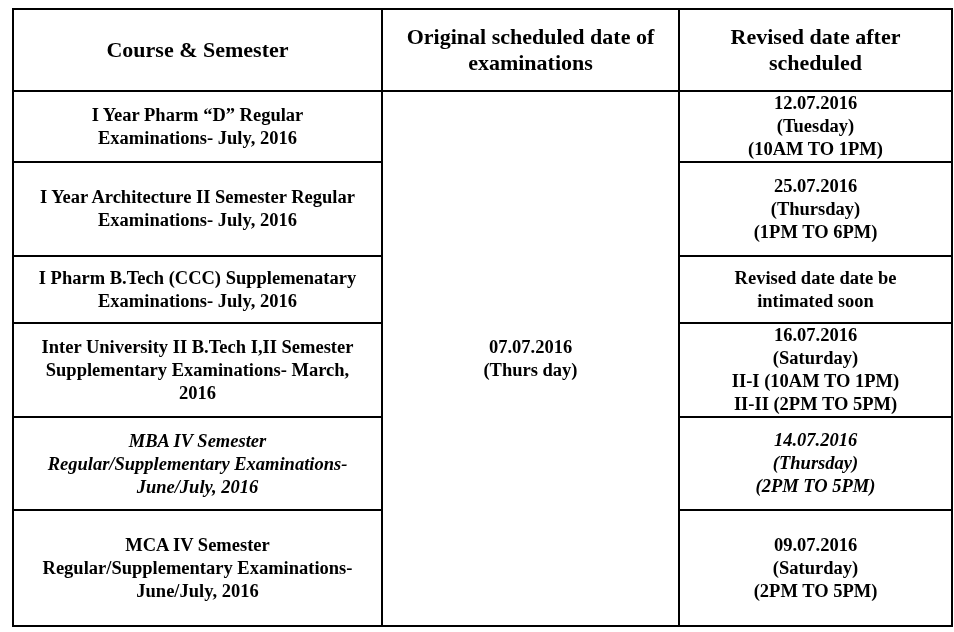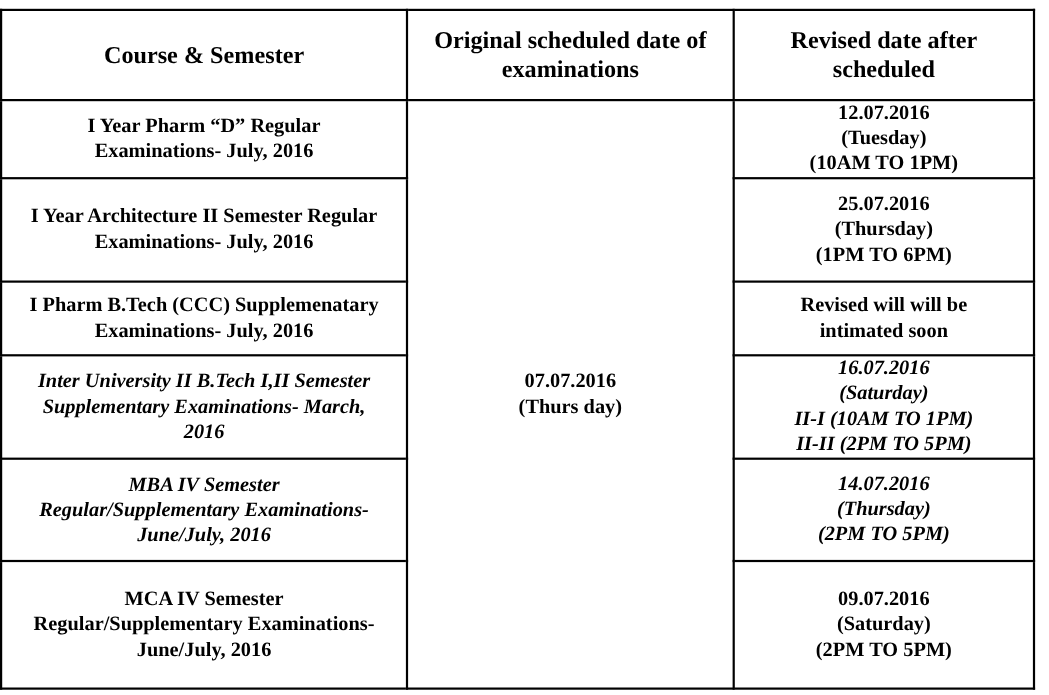--- a/index.html
+++ b/index.html
@@ -10,21 +10,21 @@
     body {
       width: 954px;
       height: 632px;
       position: relative;
       overflow: hidden;
       font-family: "Liberation Serif", "DejaVu Serif", serif;
       color: #000000;
     }
     table.sched {
       position: absolute;
-      left: 0;
+      left: 12px;
       top: 8px;
       width: 939px;
       border-collapse: collapse;
       table-layout: fixed;
     }
     table.sched td, table.sched th {
       border: 2px solid #000000;
       text-align: center;
       vertical-align: middle;
       padding: 0 6px;
@@ -39,21 +39,21 @@
       font-size: 18.5px;
       line-height: 23px;
     }
     col.c1 { width: 369px; }
     col.c2 { width: 297px; }
     col.c3 { width: 273px; }
     tr.hdr { height: 82px; }
     tr.r1 { height: 69px; }
     tr.r2 { height: 94px; margin-left: 18px; }
     tr.r3 { height: 67px; }
-    tr.r4 { height: 93px; font-style: italic; }
+    tr.r4 { height: 93px; }
     tr.r5 { height: 93px; font-style: italic; }
     tr.r6 { height: 116px; }
     td.top { vertical-align: top; padding-top: 0; }
     td.course.top { padding-top: 1px; }
     .line { display: block; }
   </style>
 </head>
 <body>
 
 <table class="sched">
@@ -106,21 +106,21 @@
         <span class="line">(1PM TO 6PM)</span>
       </td>
     </tr>
 
     <tr class="r3">
       <td class="course">
         <span class="line">I Pharm B.Tech (CCC) Supplemenatary</span>
         <span class="line">Examinations- July, 2016</span>
       </td>
       <td>
-        <span class="line">Revised will will be</span>
+        <span class="line">Revised date date be</span>
         <span class="line">intimated soon</span>
       </td>
     </tr>
 
     <tr class="r4">
       <td class="course">
         <span class="line">Inter University II B.Tech I,II Semester</span>
         <span class="line">Supplementary Examinations- March,</span>
         <span class="line">2016</span>
       </td>

